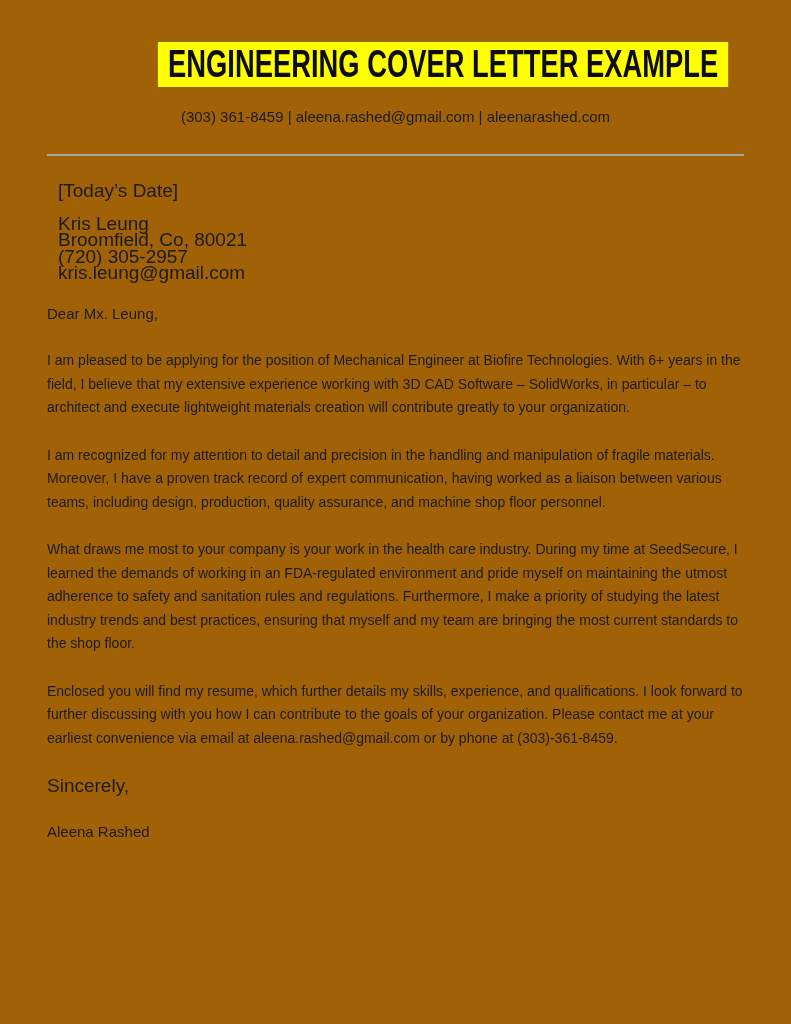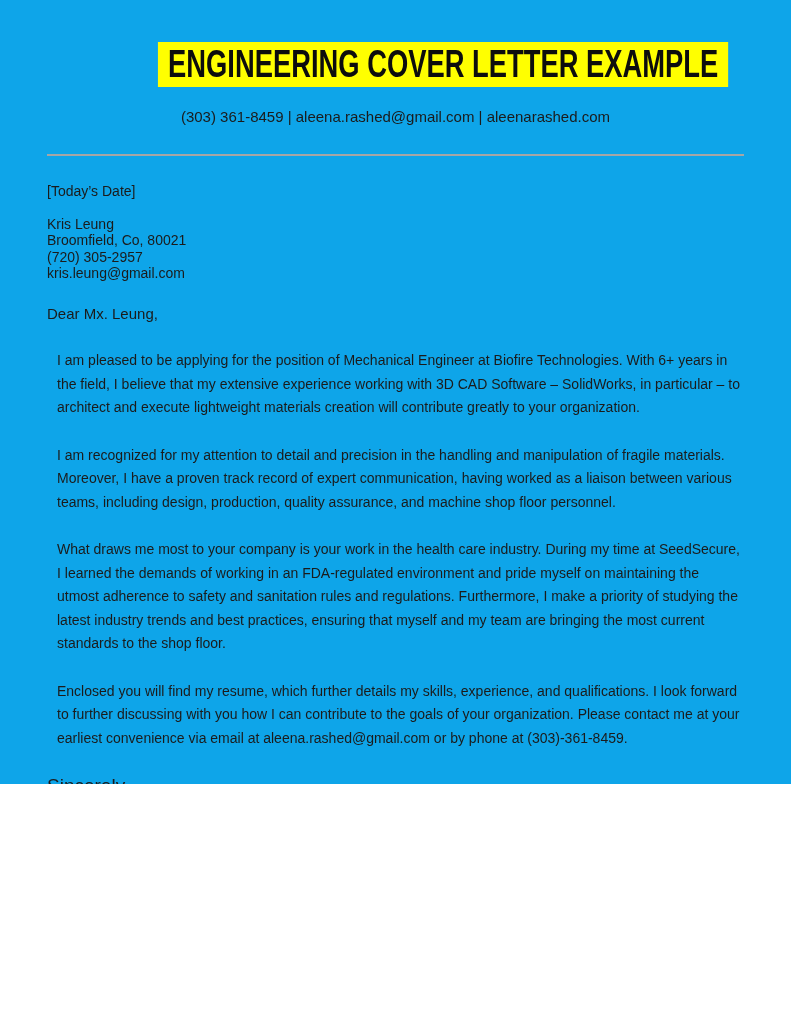--- a/index.html
+++ b/index.html
@@ -3,23 +3,23 @@
 <meta charset="utf-8">
 <style>
   html, body {
     margin: 0;
     padding: 0;
     background: #ffffff;
   }
   .page {
     position: relative;
     width: 791px;
-    height: 784px;
+    height: 1024px;
     margin: 0 auto;
-    background: #0ea5e9;
+    background: #a16207;
     box-sizing: border-box;
     padding: 0 47px;
     overflow: hidden;
     font-family: "Liberation Sans", sans-serif;
     color: #1b1b1b;
   }
   .letter-header {
     text-align: center;
     padding-top: 42px;
   }
@@ -40,40 +40,40 @@
     font-size: 15px;
     line-height: 17px;
     color: #1b1b1b;
   }
   .divider {
     border: none;
     border-top: 2px solid #a6a6a6;
     margin: 29px 0 0 0;
   }
   .meta-block {
-    font-size: 14px;
+    font-size: 19px;
     line-height: 16.5px;
+    margin-left: 11px;
   }
   .date-line {
     margin-top: 27px;
   }
   .recipient-block {
     margin-top: 16px;
   }
   .letter-body {
     font-size: 14px;
     line-height: 23.5px;
   }
   .salutation {
     margin-top: 20px;
     font-size: 15px;
   }
   .para {
     margin-top: 24px;
-    margin-left: 10px;
   }
   .closing {
     margin-top: 24px;
     font-size: 19px;
   }
   .signature {
     margin-top: 22px;
     font-size: 15px;
     font-weight: normal;
   }

